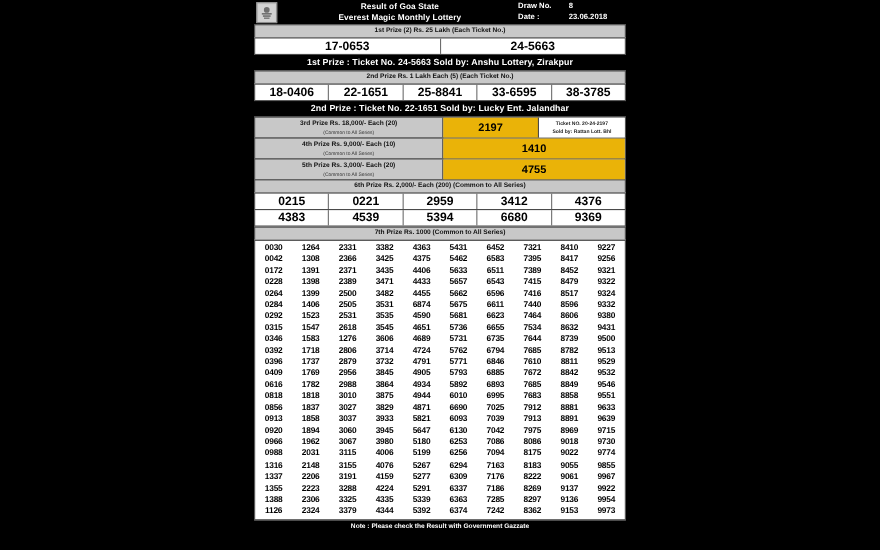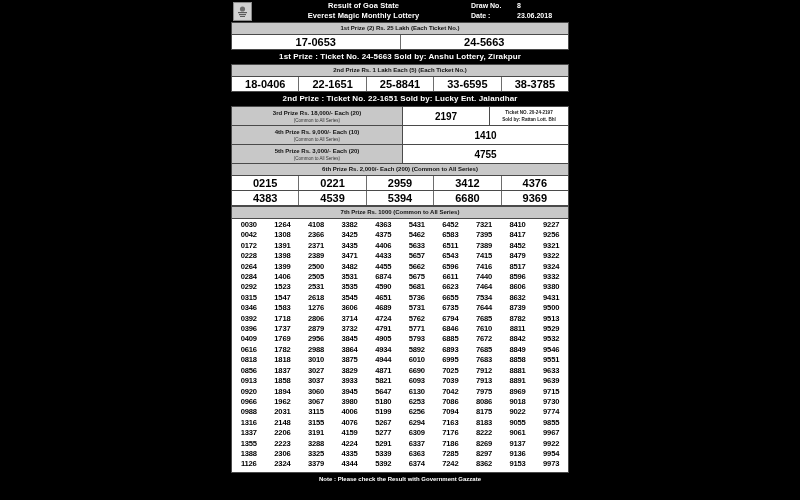--- a/index.html
+++ b/index.html
@@ -57,21 +57,21 @@
 
   
   .blk{border:1px solid #4a4a4a;border-bottom:none;display:flex;background:#c8c8c8;}
   .blk-lab{
     width:170px;flex:0 0 170px;text-align:center;color:#111;
     border-right:1px solid #4a4a4a;padding:2px 0 1px;
   }
   .blk-lab .l1{font-weight:bold;font-size:6px;line-height:8px;}
   .blk-lab .l2{font-size:4.5px;line-height:7px;color:#333;}
   .blk-val{
-    flex:1;background:#ffffff;display:flex;align-items:center;justify-content:center;
+    flex:1;background:#eab308;display:flex;align-items:center;justify-content:center;
     font-weight:bold;font-size:10px;color:#000;
   }
   .blk-val.narrow{flex:0 0 86px;border-right:1px solid #4a4a4a;}
   .blk-ticket{
     flex:1;background:#fff;display:flex;flex-direction:column;
     align-items:center;justify-content:center;
     font-size:4.6px;line-height:7px;color:#222;font-weight:bold;text-align:center;
   }
 
   
@@ -179,21 +179,21 @@
       <div>5394</div>
       <div>6680</div>
       <div>9369</div>
     </div>
 
     <div class="band">7th Prize Rs. 1000 (Common to All Series)</div>
     <div class="grid" id="prize7-grid">
         <div class="grow">
           <div>0030</div>
           <div>1264</div>
-          <div>4108</div>
+          <div>2331</div>
           <div>3382</div>
           <div>4363</div>
           <div>5431</div>
           <div>6452</div>
           <div>7321</div>
           <div>8410</div>
           <div>9227</div>
         </div>
         <div class="grow">
           <div>0042</div>

